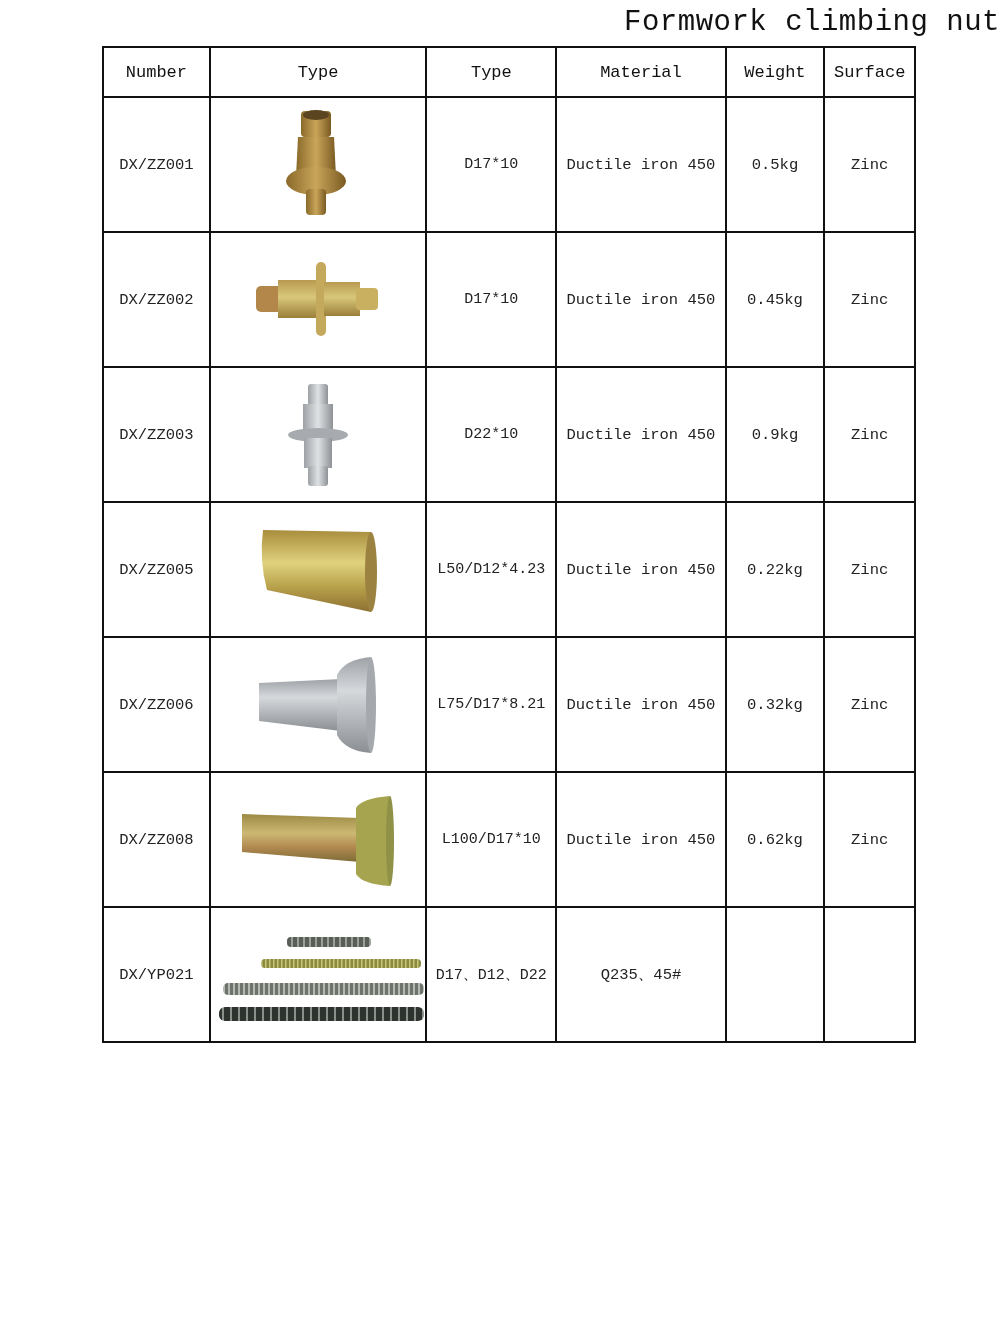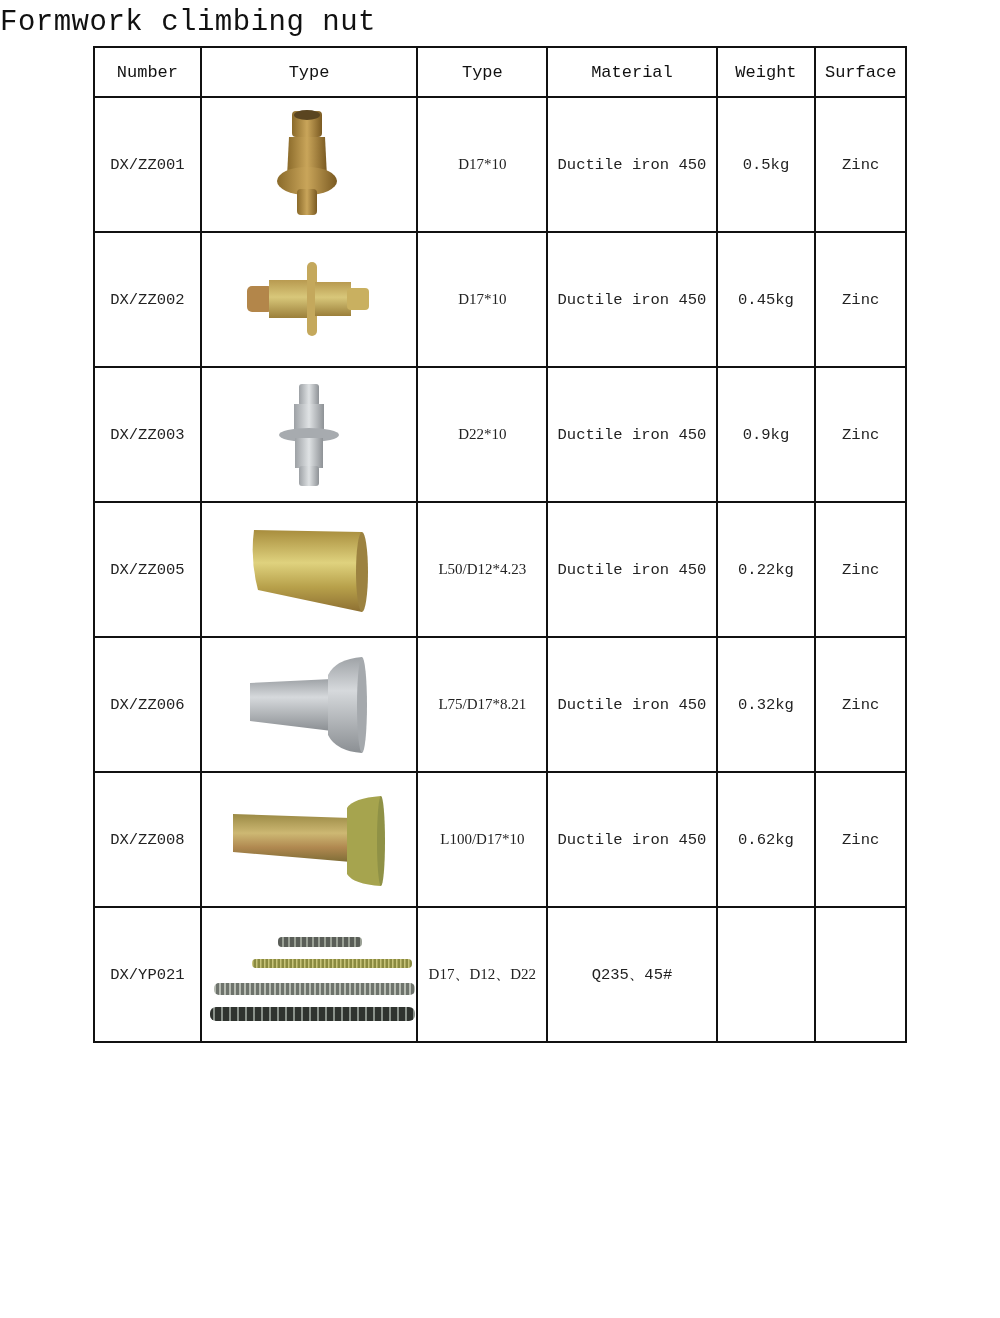--- a/index.html
+++ b/index.html
@@ -1,30 +1,30 @@
 <!DOCTYPE html>
 <html><head>
 <meta charset="utf-8">
 <style>
   html, body { margin: 0; padding: 0; background: #ffffff; }
   body { width: 1000px; height: 1318px; position: relative; overflow: hidden;
          font-family: "DejaVu Serif", "Liberation Serif", serif; color: #111; }
-  .title { position: absolute; top: 6px; left: 0; width: 1000px; text-align: left;
+  .title { position: absolute; top: 6px; left: 0; width: 1000px; text-align: right;
            font-family: "Liberation Mono", "DejaVu Sans Mono", monospace; font-size: 29px;
            letter-spacing: 0.5px; }
-  table { position: absolute; top: 46px; left: 93px; border-collapse: collapse;
+  table { position: absolute; top: 46px; left: 102px; border-collapse: collapse;
           table-layout: fixed; width: 814px; }
   td, th { border: 2px solid #111; text-align: center; vertical-align: middle; padding: 0;
            font-family: "Liberation Mono", "DejaVu Sans Mono", monospace; font-weight: normal; }
   th { height: 48px; font-size: 17px; }
   td { height: 133px; font-size: 15.5px; color: #222; margin-top: 42px; }
   .c1 { width: 106px; } .c2 { width: 215px; } .c3 { width: 129px; }
   .c4 { width: 168px; } .c5 { width: 98px; } .c6 { width: 90px; }
   .img { display: block; margin: 0 auto; }
-  .size { white-space: nowrap; font-size: 15px; font-family: Liberation Serif, serif; }
+  .size { white-space: nowrap; font-size: 15px; }
 </style>
 </head>
 <body>
 
 <div class="title">Formwork climbing nut</div>
 
 <table>
   <colgroup>
     <col class="c1">
       <col class="c2">

